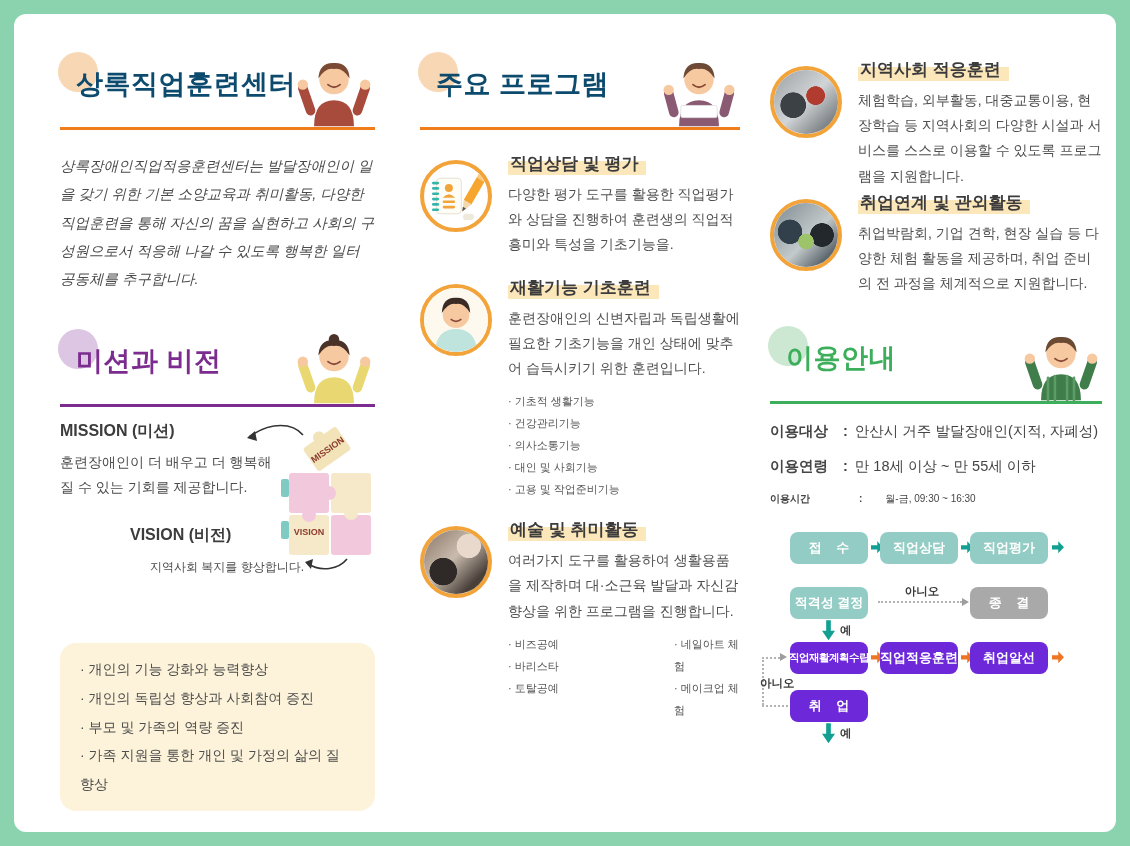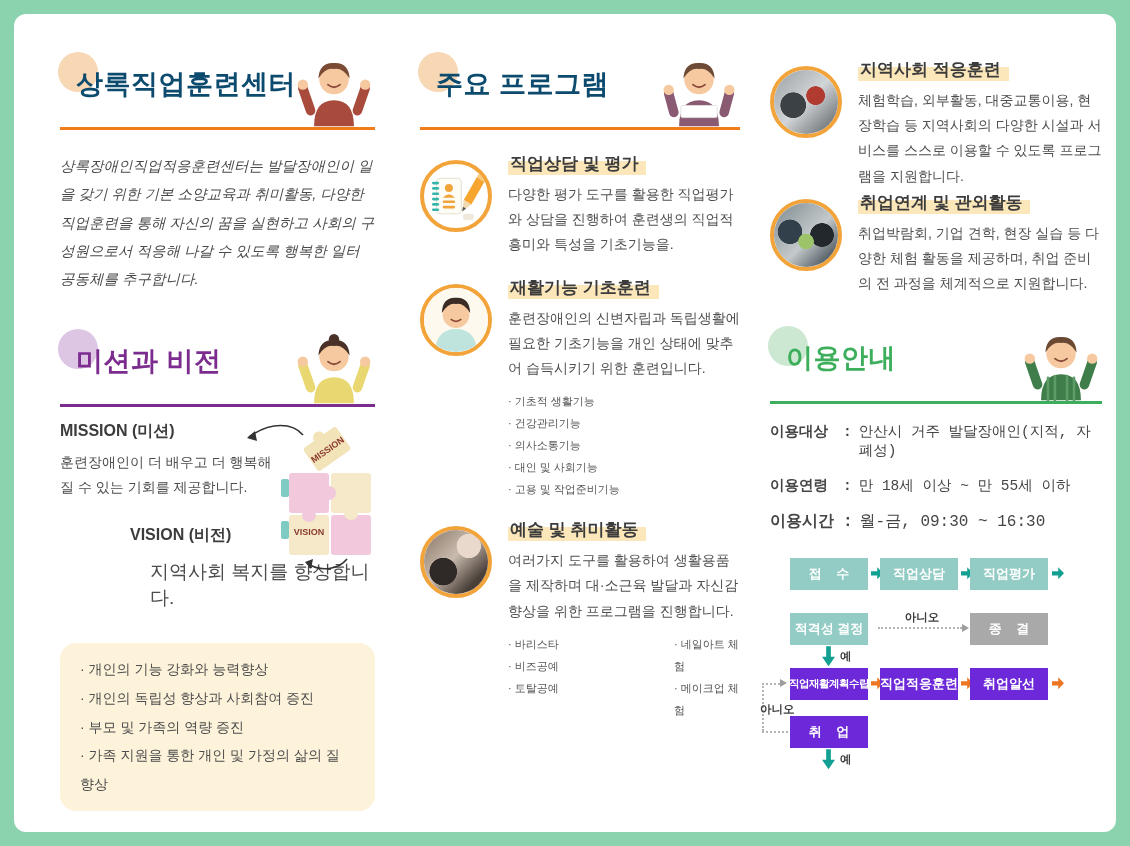--- a/index.html
+++ b/index.html
@@ -22,26 +22,26 @@
   .b-navy{border-color:#28317e}.t-navy{color:#28317e}.bub-navy{background:#c6cae8}
 
   .intro { margin-top:22px; font-size:14.5px; line-height:1.95; color:#4a4a4a;font-style:italic; }
 
   
   .mv-wrap { position:relative; margin-top:14px; height:214px; }
   .mlabel { font-size:16px; font-weight:bold; color:#3c3c3c; position:relative; display:inline-block; }
   .mlabel .pdot { position:absolute; left:-8px; top:-7px; width:12px; height:12px; border-radius:50%; background:#cbaad6; z-index:-1; }
   .mbody { margin-top:8px; width:222px; font-size:14px; line-height:1.75; color:#4c4c4c; }
   .v-label { position:absolute; left:70px; top:104px; }
-  .v-body { position:absolute; left:90px; top:138px; font-size:19px; color:#4c4c4c; }
+  .v-body { position:absolute; left:90px; top:138px; font-size:12px; color:#4c4c4c; }
   .puzzle { position:absolute; right:-4px; top:-6px; width:138px; height:158px; }
   .goals { background:#fdf3da; border-radius:16px; padding:12px 20px; font-size:14px; line-height:2.05; color:#4e4e4e; margin-top:8px; }
 
   
-  .rows { margin-top:20px;font-family:Liberation Mono, monospace; }
+  .rows { margin-top:20px; }
   .row { display:flex; align-items:baseline; margin-bottom:16px; font-size:15px; color:#454545; }
   .rlabel { position:relative; display:inline-block; width:72px; text-align:justify; text-align-last:justify; font-weight:bold; flex:0 0 auto; }
   .rlabel .rdot { position:absolute; left:-7px; top:-6px; width:13px; height:13px; border-radius:50%; z-index:-1; }
   .dot-green { background:radial-gradient(circle at 35% 35%, #c4e6d4, #8fd0b5); }
   .rsep { margin:0 7px; font-weight:bold; }
 
   
   .prog { display:flex; margin-top:18px; }
   .picon { flex:0 0 72px; width:72px; height:72px; border-radius:50%; border:4px solid #f2a43b; overflow:hidden; margin-top:8px; background:#fff; }
   .picon svg { width:100%; height:100%; display:block; }
@@ -49,21 +49,21 @@
   .pbody { margin-left:16px; flex:1; min-width:0; }
   .ph3 { font-size:17px; font-weight:bold; color:#3c3c3c; margin-bottom:7px; }
   .hl { background:linear-gradient(transparent 32%, #fce7bb 32%); padding:0 8px 2px 2px; }
   .pdesc { font-size:14px; line-height:1.8; color:#4f4f4f; }
   .cols { display:flex; margin-top:9px; font-size:11px; color:#555; }
   .cols .licol { line-height:2.0; }
   .cols .licol:first-child { width:158px; margin-right:8px; flex:0 0 auto; }
 
   
   .flow { position:relative; margin-top:22px; height:256px; }
-  .fbox { position:absolute; width:78px; height:30px; border-radius:0; color:#fff; font-weight:bold; font-size:13px; display:flex; align-items:center; justify-content:center; white-space:pre; padding:16px 2px; }
+  .fbox { position:absolute; width:78px; height:30px; border-radius:8px; color:#fff; font-weight:bold; font-size:13px; display:flex; align-items:center; justify-content:center; white-space:pre; padding:16px 2px; }
   .teal { background:#93ccc4; } .orbx { background:#6d28d9; } .grbx { background:#a9a9a9; }
   .tight { font-size:10.5px; letter-spacing:-0.5px; }
   .harrow { position:absolute; width:12px; height:12px; clip-path:polygon(0 32%,52% 32%,52% 0,100% 50%,52% 100%,52% 68%,0 68%); }
   .ha-teal { background:#13a093; } .ha-orange { background:#ee7623; }
   .varrow { position:absolute; width:13px; height:20px; clip-path:polygon(32% 0,68% 0,68% 52%,100% 52%,50% 100%,0 52%,32% 52%); background:#13a093; }
   .dln-h { position:absolute; border-top:2px dotted #b3b3b3; }
   .dln-v { position:absolute; border-left:2px dotted #b3b3b3; }
   .dhead { position:absolute; width:0; height:0; border-left:7px solid #9d9d9d; border-top:4px solid transparent; border-bottom:4px solid transparent; }
   .flbl { position:absolute; font-size:11.5px; font-weight:bold; color:#3c3c3c; }
   .flbl.ctr { width:60px; text-align:center; }
@@ -247,22 +247,22 @@
         <div class="photo" style="background:
           radial-gradient(circle at 70% 25%, #e8d9cc 0 18%, transparent 19%),
           radial-gradient(circle at 30% 65%, #2f2a28 0 22%, transparent 23%),
           linear-gradient(135deg,#8a7668,#c9bcae 45%,#4a403a 80%);"></div>
       </div>
       <div class="pbody">
         <div class="ph3"><span class="hl">예술 및 취미활동</span></div>
         <p class="pdesc">여러가지 도구를 활용하여 생활용품을 제작하며 대·소근육 발달과 자신감 향상을 위한 프로그램을 진행합니다.</p>
         <div class="cols">
           <div class="licol">
+              <div>· 비즈공예</div>
               <div>· 바리스타</div>
-              <div>· 비즈공예</div>
               <div>· 토탈공예</div>
             </div>
           <div class="licol">
               <div>· 네일아트 체험</div>
               <div>· 메이크업 체험</div>
             </div>
         </div>
       </div>
     </div>
 
@@ -319,21 +319,21 @@
       <div class="row" style="font-size:14.5px;">
         <span class="rlabel" style="width:66px;"><span class="rdot dot-green"></span><span>이용대상</span></span>
         <span class="rsep">:</span>
         <span>안산시 거주 발달장애인(지적, 자폐성)</span>
       </div>
       <div class="row" style="font-size:14.5px;">
         <span class="rlabel" style="width:66px;"><span class="rdot dot-green"></span><span>이용연령</span></span>
         <span class="rsep">:</span>
         <span>만 18세 이상 ~ 만 55세 이하</span>
       </div>
-      <div class="row" style="font-size:16px;">
+      <div class="row" style="font-size:10px;gap:16px;">
         <span class="rlabel" style="width:66px;"><span class="rdot dot-green"></span><span>이용시간</span></span>
         <span class="rsep">:</span>
         <span>월-금, 09:30 ~ 16:30</span>
       </div>
     </div>
 
 
     <div class="flow">
       <div class="fbox teal" style="left:20px; top:4px;">접    수</div>
       <div class="harrow ha-teal" style="left:101px; top:13px;"></div>

